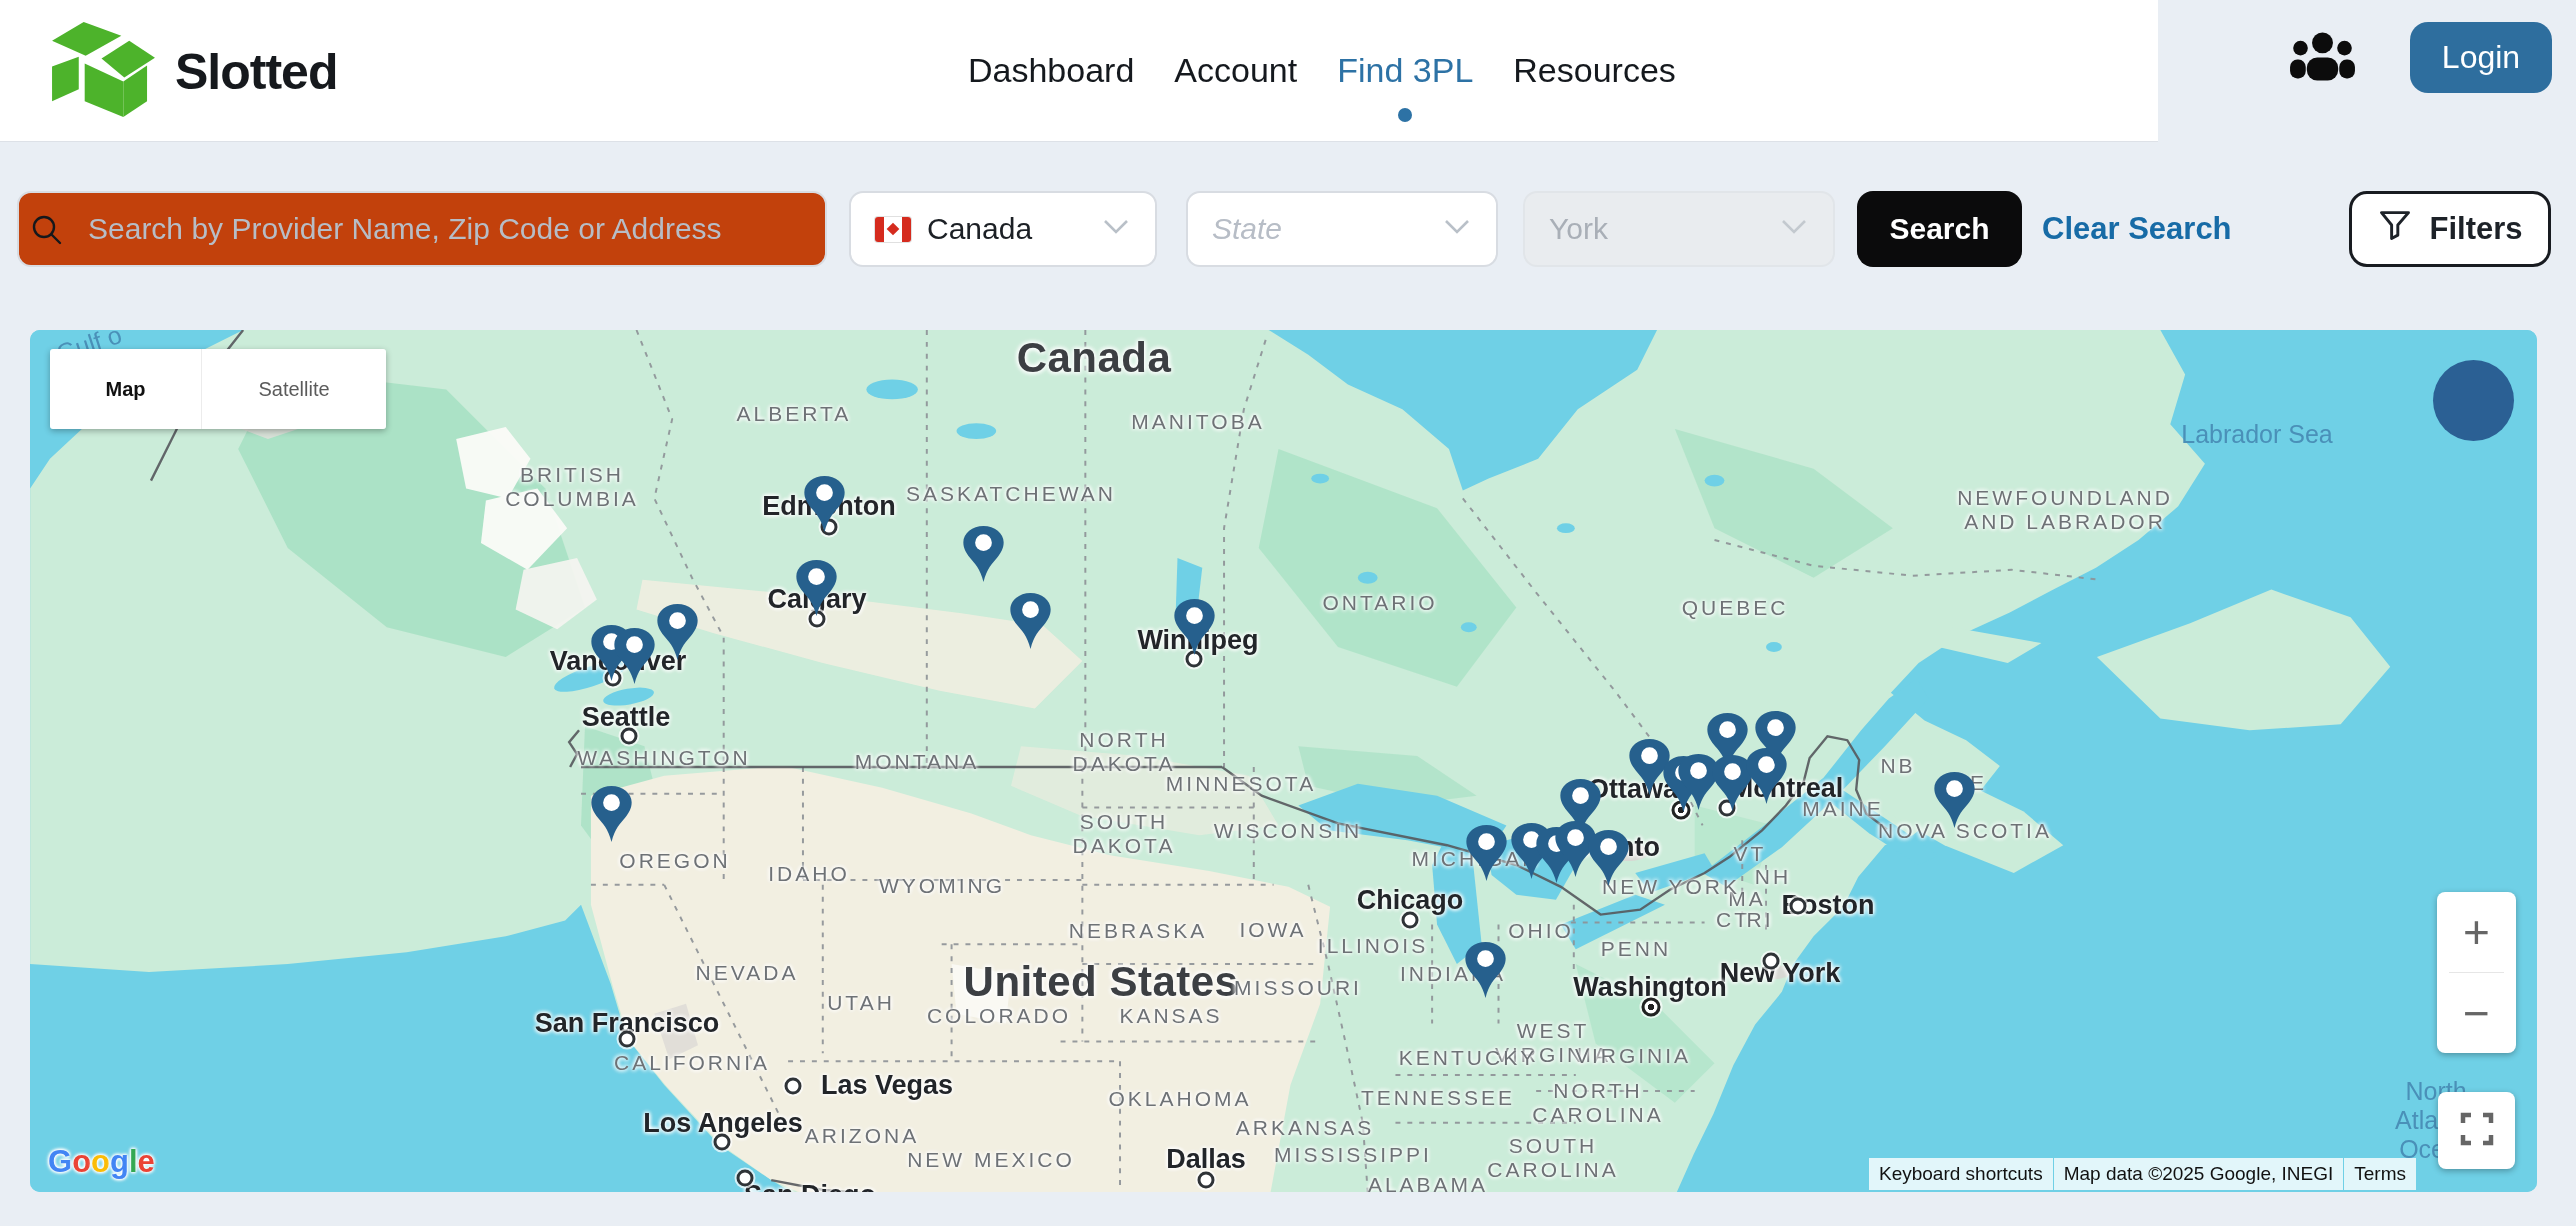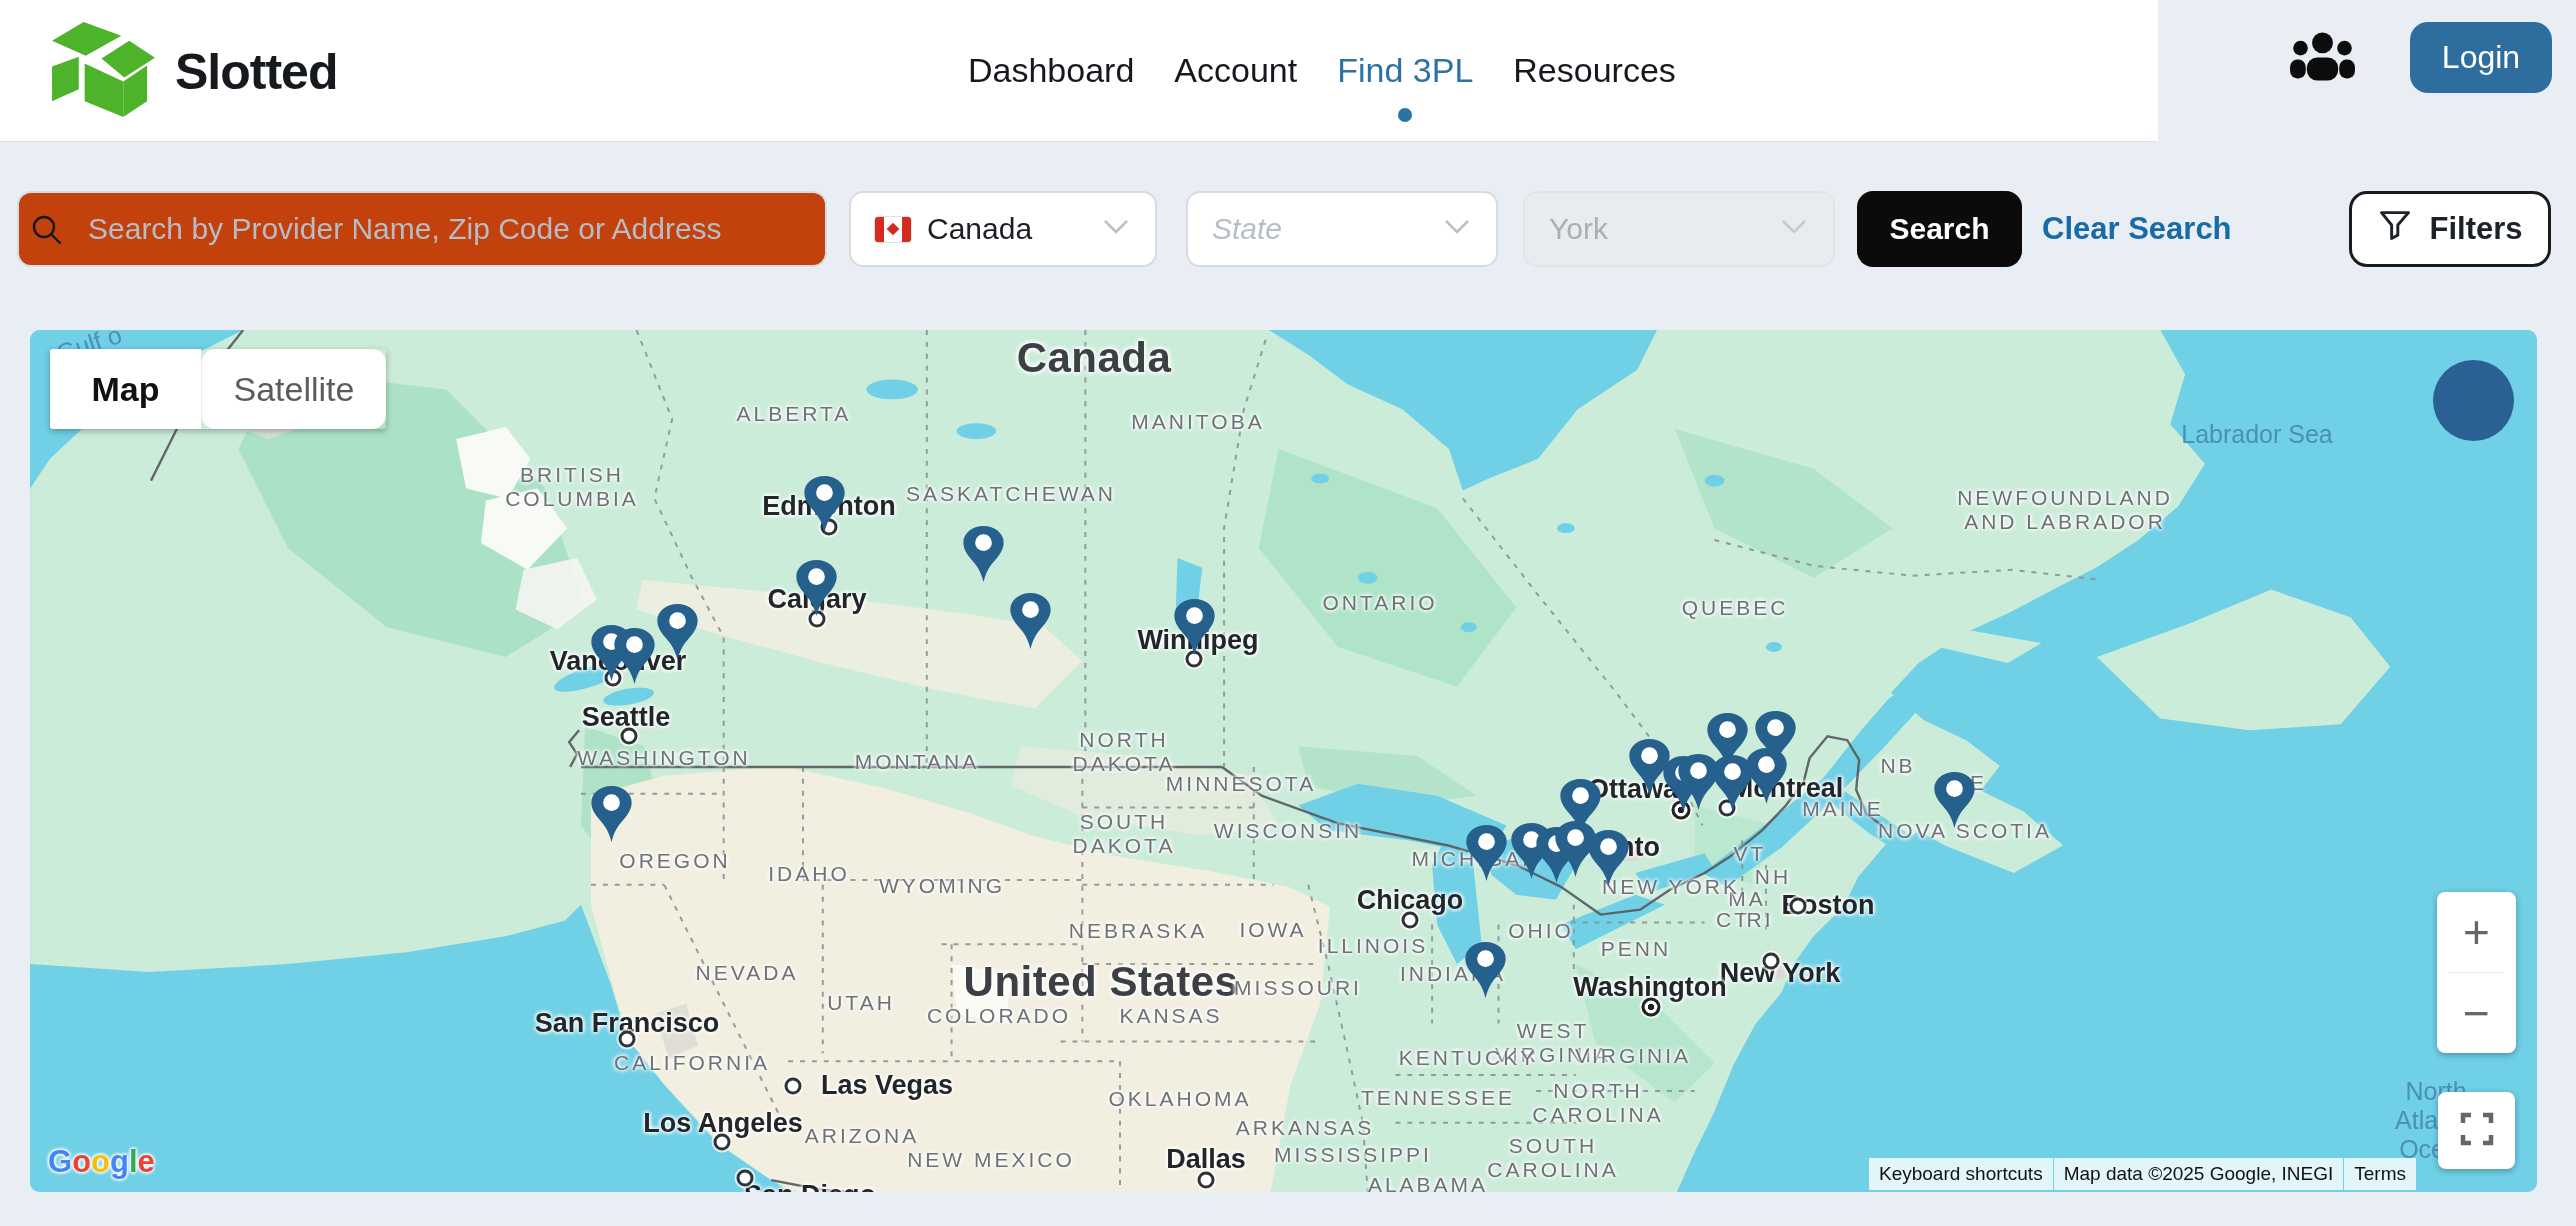--- a/index.html
+++ b/index.html
@@ -70,23 +70,23 @@
   .ml-dot{width:11px;height:11px;border-radius:50%;background:#fff;border:3.5px solid #2f3337;
        box-shadow:0 0 0 2px rgba(255,255,255,.7);}
   .ml-capital{width:13px;height:13px;border-radius:50%;border:3.5px solid #222;
        background:radial-gradient(circle,#222 0 3.5px,#fff 3.5px);box-shadow:0 0 0 2px rgba(255,255,255,.7);}
 
   .pin{position:absolute;width:47px;height:59px;z-index:6;}
 
   .map-type{position:absolute;left:20px;top:19px;display:flex;z-index:8;
        box-shadow:0 2px 6px rgba(0,0,0,.3);border-radius:3px;overflow:hidden;}
   .map-type .mt{height:80px;background:#fff;display:flex;align-items:center;justify-content:center;
-       font-size:34px;cursor:pointer;}
+       font-size:20px;cursor:pointer;}
   .mt-map{width:151px;font-weight:700;color:#111;}
-  .mt-sat{width:184px;color:#5b5b5b;border-left:1px solid #ececec;border-radius:14px;}
+  .mt-sat{width:184px;color:#5b5b5b;border-left:1px solid #ececec;}
 
   .chat-circle{position:absolute;left:2403px;top:30px;width:81px;height:81px;border-radius:50%;
        background:#2b6094;z-index:8;cursor:pointer;}
 
   .zoom-ctl{position:absolute;left:2407px;top:562px;width:79px;height:161px;background:#fff;
        border-radius:8px;box-shadow:0 2px 6px rgba(0,0,0,.3);z-index:8;display:flex;flex-direction:column;}
   .zoom-ctl .zb{flex:1;display:flex;align-items:center;justify-content:center;font-size:46px;
        color:#666;cursor:pointer;font-weight:500;}
   .zoom-ctl .zdiv{height:1px;background:#e6e6e6;margin:0 12px;}
   .fs-btn{position:absolute;left:2408px;top:762px;width:77px;height:77px;background:#fff;

